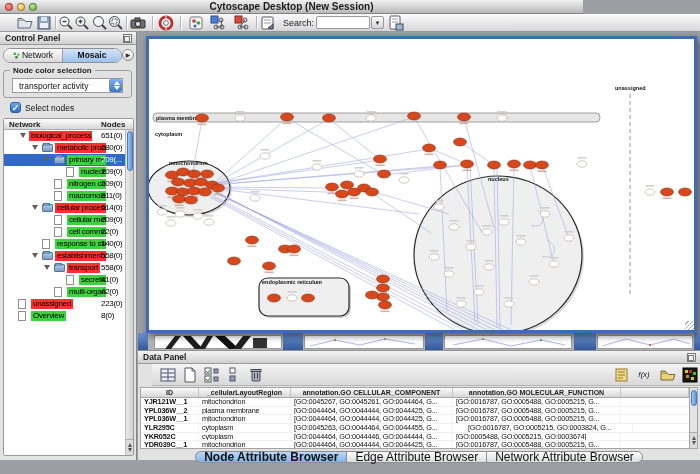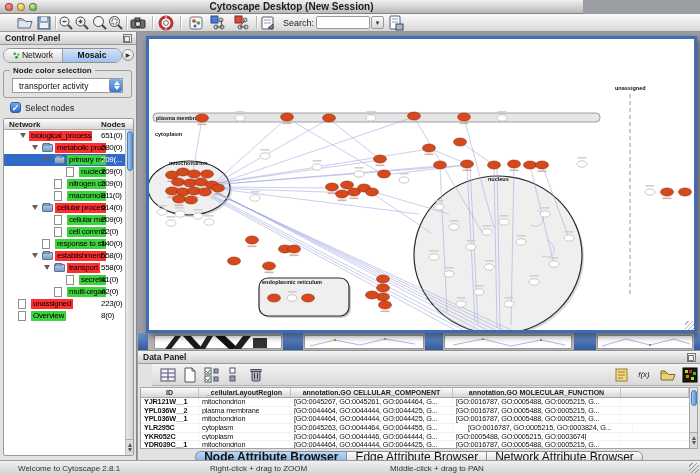--- a/index.html
+++ b/index.html
@@ -725,20 +725,14 @@
           </div>
         </div>
     </div>
     <div class="dp-scroll">
       <div class="thumb"></div>
       <div class="scroll-arrows"></div>
     </div>
     <div class="dp-tabs" id="dp-tabs"><div class="dp-tab active">Node Attribute Browser</div><div class="dp-tab">Edge Attribute Browser</div><div class="dp-tab">Network Attribute Browser</div></div>
   </div>
 
-  <div class="statusbar">
-    <span class="status-item" style="left:18px" id="st0">Welcome to Cytoscape 2.8.1</span>
-    <span class="status-item" style="left:210px" id="st1">Right-click + drag to ZOOM</span>
-    <span class="status-item" style="left:390px" id="st2">Middle-click + drag to PAN</span>
-    <div class="app-grip"></div>
-  </div>
 
 </div>
 
 </body></html>

